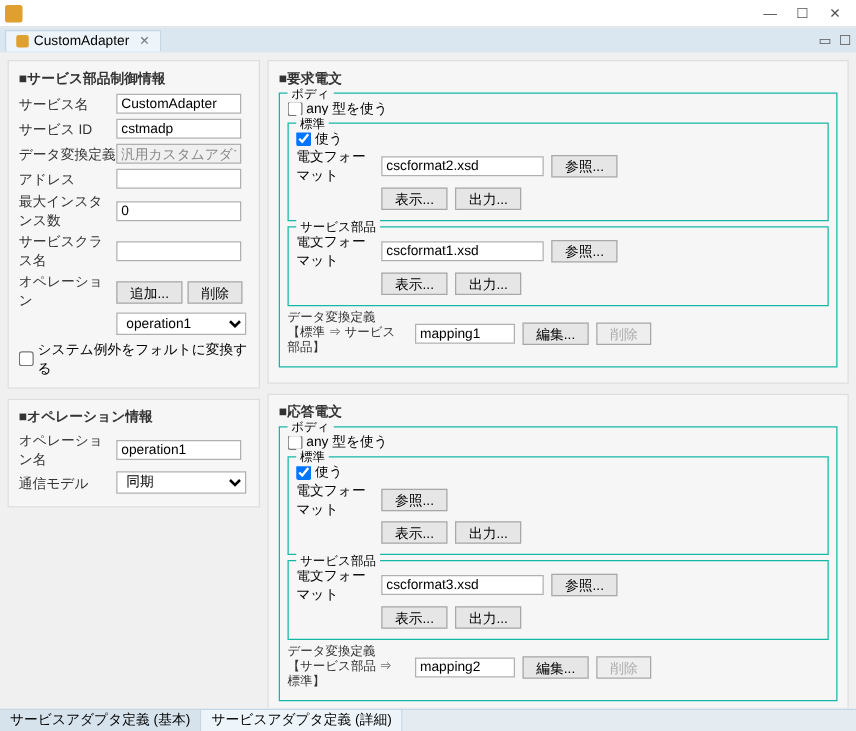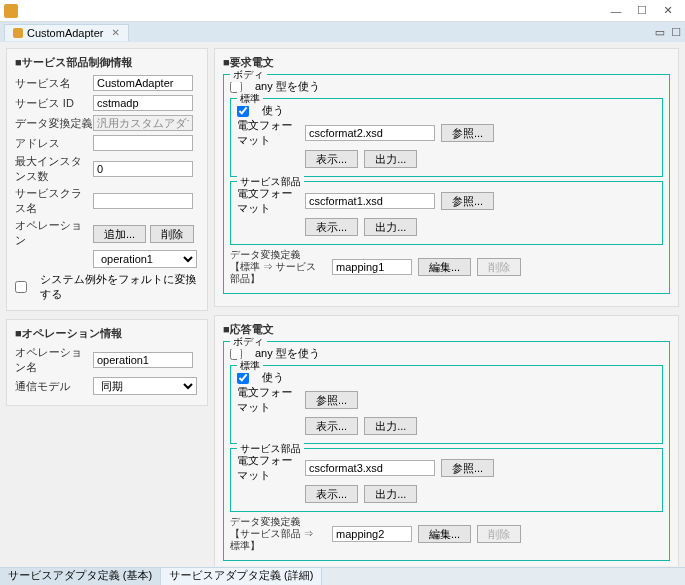--- a/index.html
+++ b/index.html
@@ -18,21 +18,21 @@
 .rightcol { flex: 1; }
 .block { border: 1px solid #ddd; background: #f6f6f6; padding: 6px 8px 8px; margin-bottom: 8px; }
 .btitle { font-weight: bold; color: #333; margin-bottom: 4px; }
 .row { display: flex; align-items: center; margin-bottom: 2px; min-height: 18px; }
 .lbl { width: 78px; color: #333; }
 input[type=text], select { border: 1px solid #b0b0b0; background: #fff; height: 16px; padding: 0 3px; font-size: 11px; }
 input[readonly] { background: #f0f0f0; color: #888; }
 select { height: 18px; }
 button { border: 1px solid #a8a8a8; background: #e6e6e6; height: 18px; padding: 0 10px; font-size: 11px; cursor: pointer; }
 button.disabled { color: #aaa; background: #eee; }
-.chk { display: flex; align-items: center; gap: 13px; }
+.chk { display: flex; align-items: center; gap: 3px; }
 .chk input { width: 12px; height: 12px; }
 .fs { border: 1px solid #14b8a6; padding: 4px 6px 6px; margin: 4px 0; position: relative; }
 .fs > .leg { position: absolute; top: -7px; left: 6px; background: #f6f6f6; padding: 0 3px; font-size: 10px; }
 .btnrow { display: flex; gap: 4px; margin-top: 2px; }
 .frow { display: flex; align-items: center; gap: 6px; margin-bottom: 2px; }
 .flbl { width: 62px; font-family: Liberation Mono, monospace; }
 .footer { position: absolute; bottom: 0; left: 0; right: 0; height: 18px; background: #e4ecf2; display: flex; border-top: 1px solid #c5d7e4; }
 .footer .ftab { padding: 0 8px; border-right: 1px solid #c5d7e4; background: #d6e3ed; }
 .footer .ftab.active { background: #eef5fa; }
 .close-x { font-family: Arial; font-size: 10px; color: #777; }

